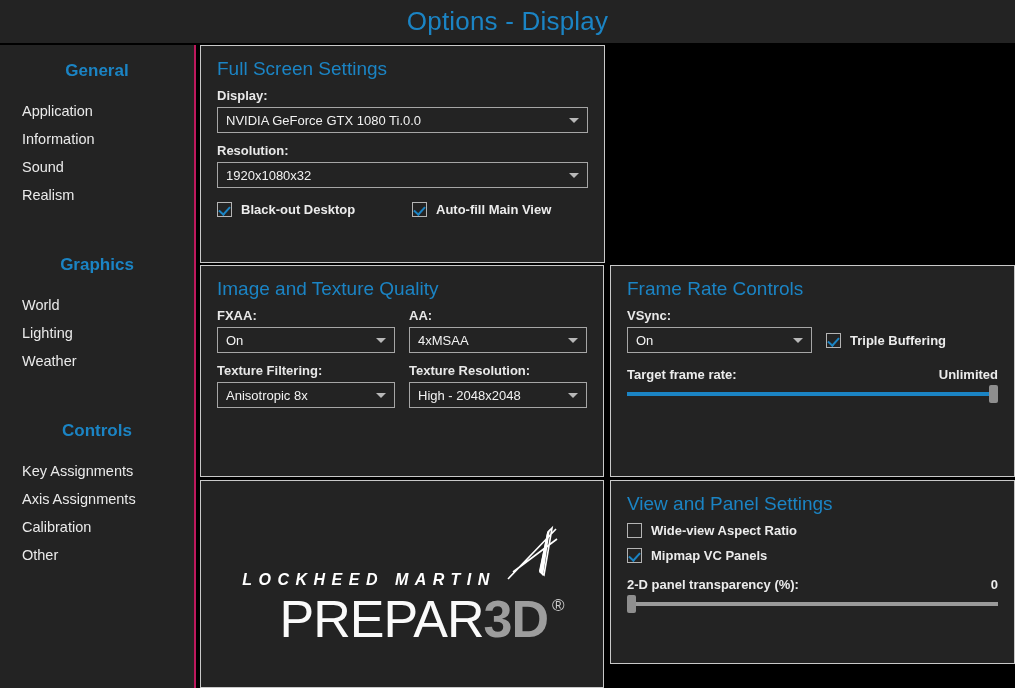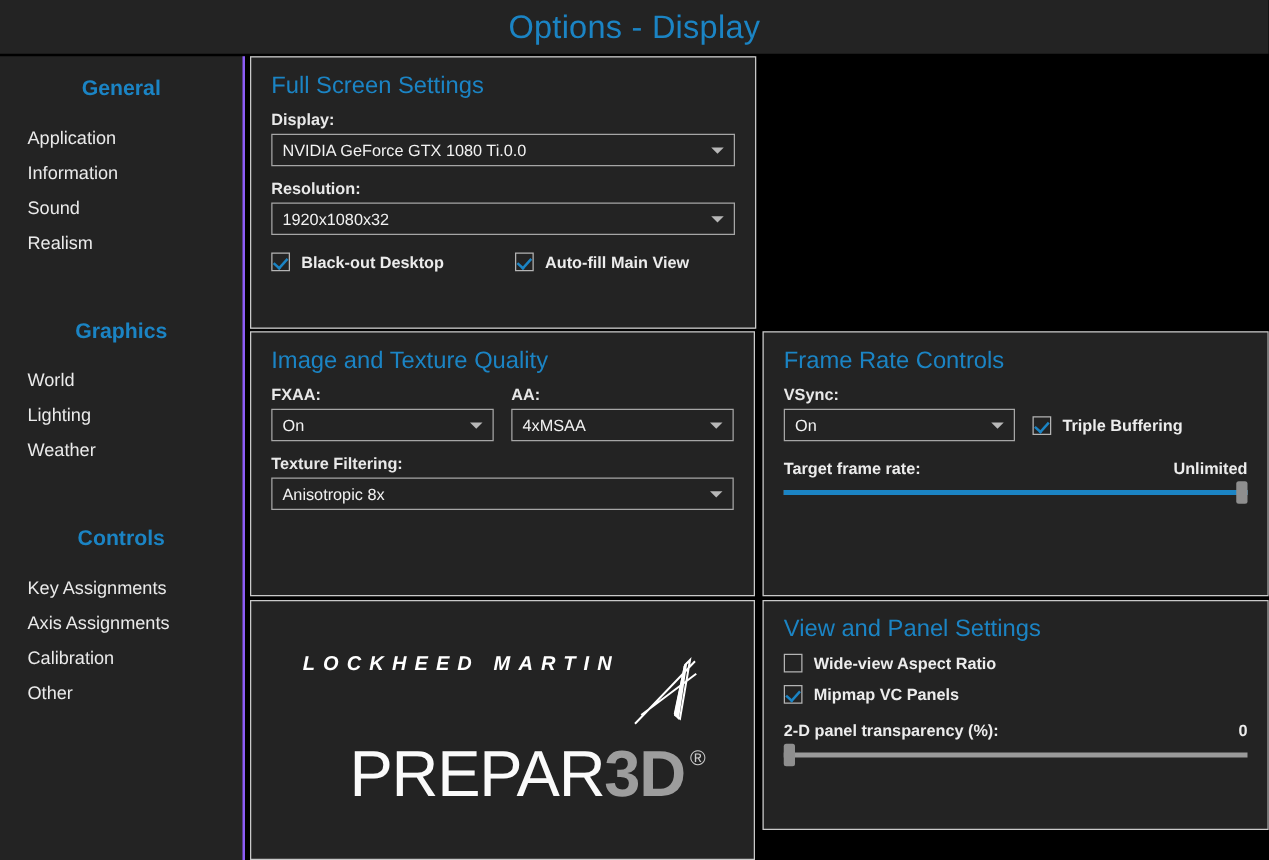--- a/index.html
+++ b/index.html
@@ -27,21 +27,21 @@
     font-size: 26px;
     font-weight: 400;
     letter-spacing: 0.2px;
   }
 
   
   .sidebar {
     position: absolute; left: 0; top: 45px;
     width: 196px; height: 643px;
     background: #232323;
-    border-right: 2px solid #8b5cf6;
+    border-right: 2px solid #be185d;
     padding-top: 16px;
   }
   .side-group-title {
     color: #1b84c4;
     font-size: 17px;
     font-weight: bold;
     text-align: center;
     margin-bottom: 16px;
   }
   .side-item {
@@ -177,21 +177,21 @@
     margin-top: -2px;
   }
 
   
   .logo-panel {
     display: flex; flex-direction: column;
     align-items: center; justify-content: center;
     padding: 0;
   }
   .lm-line {
-    display: flex; align-items: flex-start;
+    display: flex; align-items: flex-end;
     gap: 2px;
     margin-bottom: 4px;
   }
   .lm-text {
     color: #ffffff;
     font-size: 16px;
     font-weight: bold;
     font-style: italic;
     letter-spacing: 6.5px;
   }
@@ -320,20 +320,27 @@
         </div>
       </div>
       <div class="two-col mt10">
         <div>
           <span class="field-label">Texture Filtering:</span>
           <div class="combo">
             <span>Anisotropic 8x</span>
             <span class="caret"></span>
           </div>
         </div>
+        <div>
+          <span class="field-label">Texture Resolution:</span>
+          <div class="combo">
+            <span>High - 2048x2048</span>
+            <span class="caret"></span>
+          </div>
+        </div>
       </div>
     </div>
 
     <div class="panel p-mr">
       <div class="panel-title">Frame Rate Controls</div>
       <div class="inline-wrap">
         <div style="width:185px;">
           <span class="field-label">VSync:</span>
           <div class="combo">
             <span>On</span>

